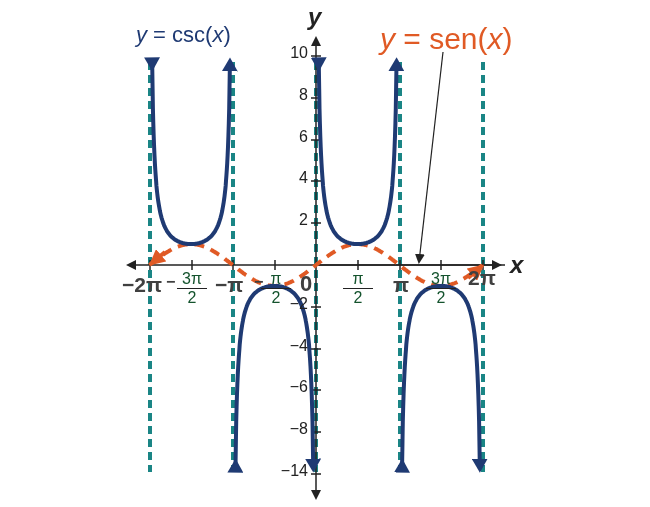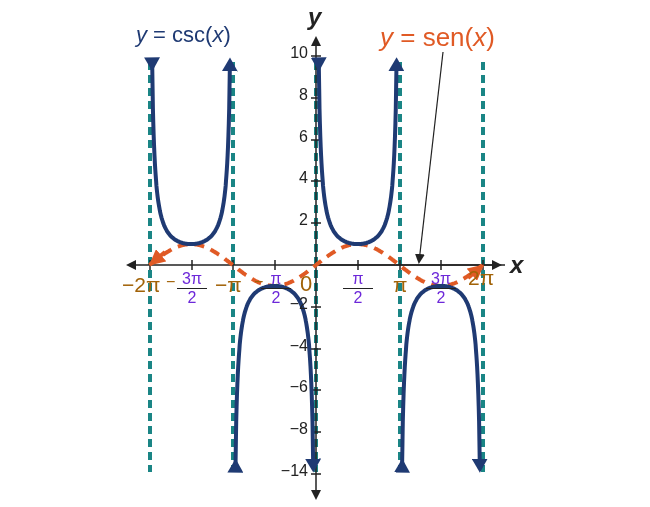--- a/index.html
+++ b/index.html
@@ -1,24 +1,24 @@
 <!DOCTYPE html>
 <html><head>
 <meta charset="utf-8">
 <style>
   html, body { margin: 0; padding: 0; background: #ffffff; }
   body { width: 650px; height: 507px; overflow: hidden; position: relative; font-family: "Liberation Sans", sans-serif; }
   #chart { position: absolute; left: 0; top: 0; }
   .lbl { position: absolute; white-space: nowrap; font-family: "Liberation Sans", sans-serif; }
   .ytick { font-size: 16px; color: #222; text-align: right; width: 40px; }
-  .xfrac { font-size: 16px; color: #6d28d9; text-align: center; width: 30px; line-height: 18px; }
+  .xfrac { font-size: 16px; color: #14532d; text-align: center; width: 30px; line-height: 18px; }
   .xfrac .num { border-bottom: 1px solid #222; display: block; padding: 0 2px; }
-  .xplain { font-size: 21px; color: #a16207; }
+  .xplain { font-size: 21px; color: #404040; font-weight: bold; }
   .legend-csc { font-size: 22px; color: #1f3a73; }
-  .legend-sin { font-size: 26px; color: #e05a25; }
+  .legend-sin { font-size: 30px; color: #e05a25; }
   .axis-name { font-size: 24px; font-weight: bold; font-style: italic; color: #222; }
   i { font-style: italic; }
 </style>
 </head>
 <body>
 
 <svg id="chart" width="650" height="507" viewBox="0 0 650 507" xmlns="http://www.w3.org/2000/svg">
   <defs>
     <marker id="arrBlack" markerWidth="10" markerHeight="10" refX="8" refY="5" orient="auto" markerUnits="userSpaceOnUse">
       <path d="M0,0 L10,5 L0,10 Z" fill="#222"></path>

